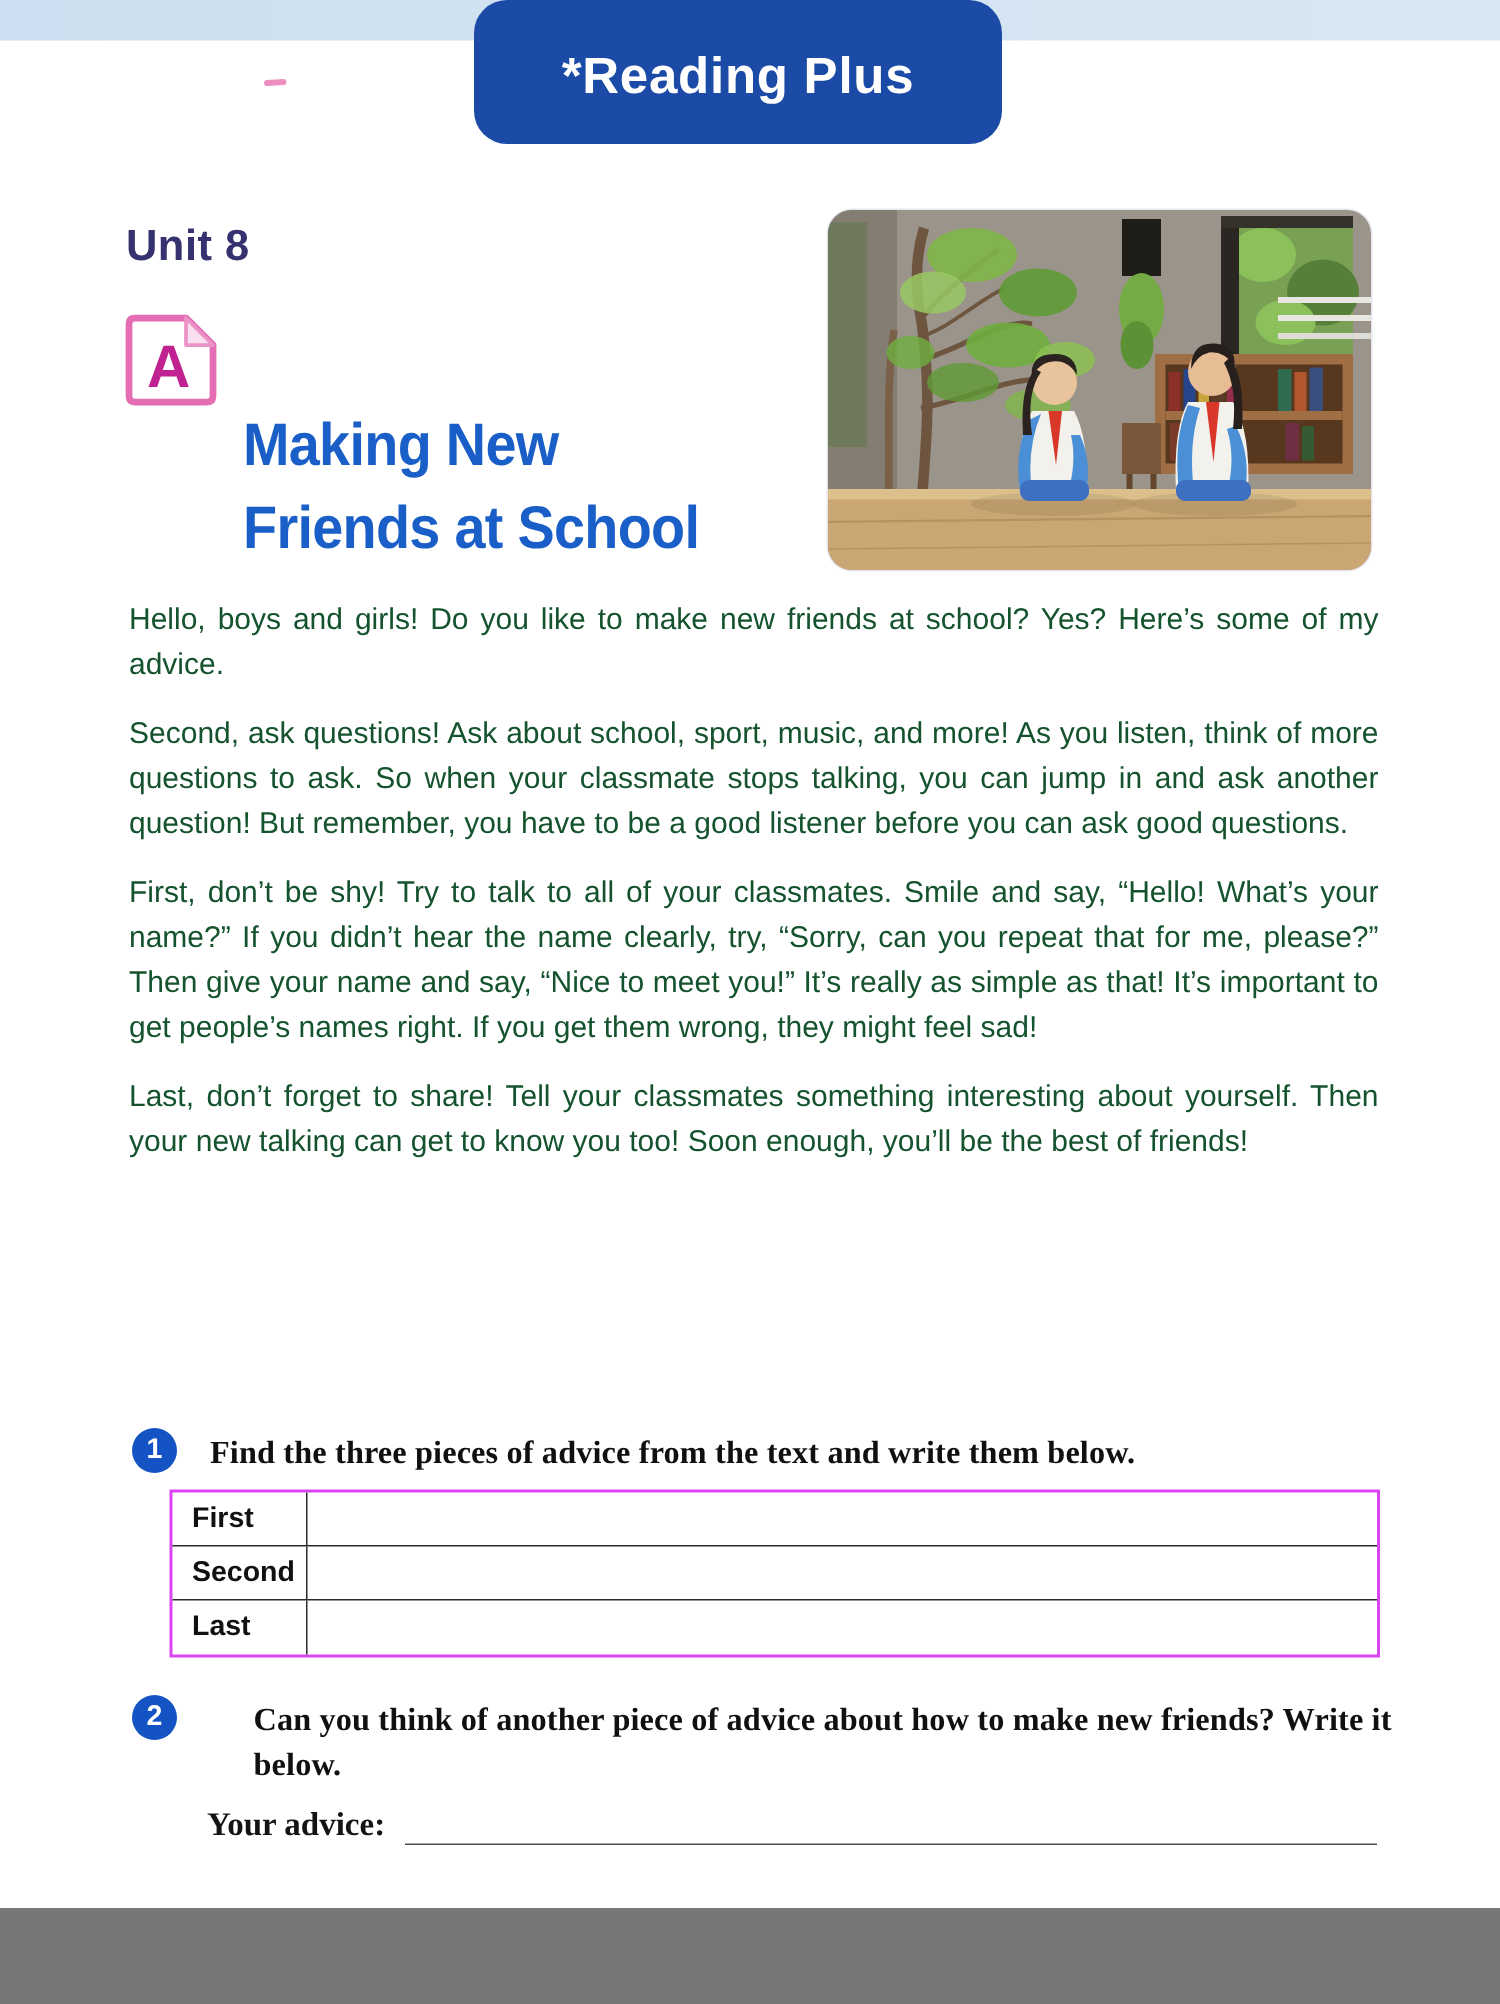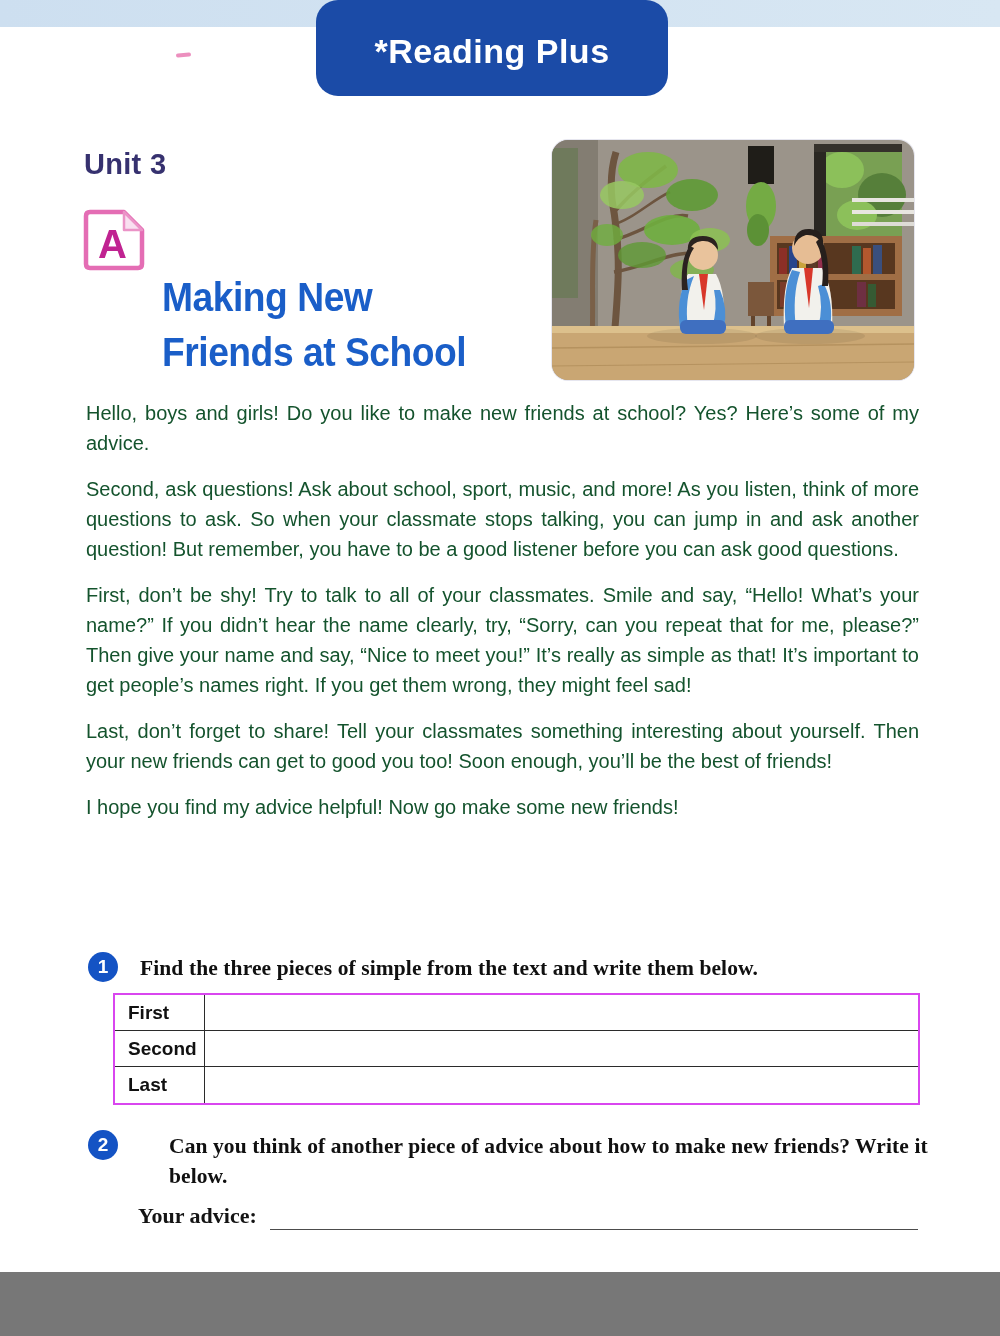--- a/index.html
+++ b/index.html
@@ -67,21 +67,21 @@
 <div class="page">
 
   <div class="top-strip"></div>
 
   <div class="banner">
     <span>*Reading Plus</span>
   </div>
 
   <div class="pink-dash"></div>
 
-  <div class="unit">Unit 3</div>
+  <div class="unit">Unit 8</div>
 
   <svg class="badge" viewBox="0 0 68 68">
     <path d="M6 10 Q6 6 10 6 L44 6 L62 24 L62 58 Q62 62 58 62 L10 62 Q6 62 6 58 Z" fill="#ffffff" stroke="#e46db4" stroke-width="4.5" stroke-linejoin="round"></path>
     <path d="M44 6 L44 24 L62 24 Z" fill="#f9dff0" stroke="#eb93c7" stroke-width="2.5" stroke-linejoin="round"></path>
     <text x="18" y="52" font-family="Liberation Sans, sans-serif" font-size="40" font-weight="800" fill="#c02391">A</text>
   </svg>
 
   <div class="main-title">
     <div>Making New</div>
     <div>Friends at School</div>
@@ -177,28 +177,27 @@
         <path d="M242 106 Q242 88 258 89 Q272 90 271 104 Q264 94 254 95 Q246 97 242 106 Z" fill="#261f1c"></path>
         <path d="M268 98 Q278 112 276 146 L270 146 Q273 118 264 102 Z" fill="#261f1c"></path>
       </g>
     </svg>
   </div>
 
   <div class="body-text">
     <p>Hello, boys and girls! Do you like to make new friends at school? Yes? Here’s some of my advice.</p>
     <p>Second, ask questions! Ask about school, sport, music, and more! As you listen, think of more questions to ask. So when your classmate stops talking, you can jump in and ask another question! But remember, you have to be a good listener before you can ask good questions.</p>
     <p>First, don’t be shy! Try to talk to all of your classmates. Smile and say, “Hello! What’s your name?” If you didn’t hear the name clearly, try, “Sorry, can you repeat that for me, please?” Then give your name and say, “Nice to meet you!” It’s really as simple as that! It’s important to get people’s names right. If you get them wrong, they might feel sad!</p>
-    <p>Last, don’t forget to share! Tell your classmates something interesting about yourself. Then your new friends can get to good you too! Soon enough, you’ll be the best of friends!</p>
-    <p>I hope you find my advice helpful! Now go make some new friends!</p>
+    <p>Last, don’t forget to share! Tell your classmates something interesting about yourself. Then your new talking can get to know you too! Soon enough, you’ll be the best of friends!</p>
   </div>
 
   <div class="qcircle q1-circle">
     <span>1</span>
   </div>
-  <div class="prompt q1-prompt">Find the three pieces of simple from the text and write them below.</div>
+  <div class="prompt q1-prompt">Find the three pieces of advice from the text and write them below.</div>
 
   <div class="advice-table">
     <div class="trow">
       <div class="tlabel">First</div>
       <div class="tcell"></div>
     </div>
     <div class="trow">
       <div class="tlabel">Second</div>
       <div class="tcell"></div>
     </div>

